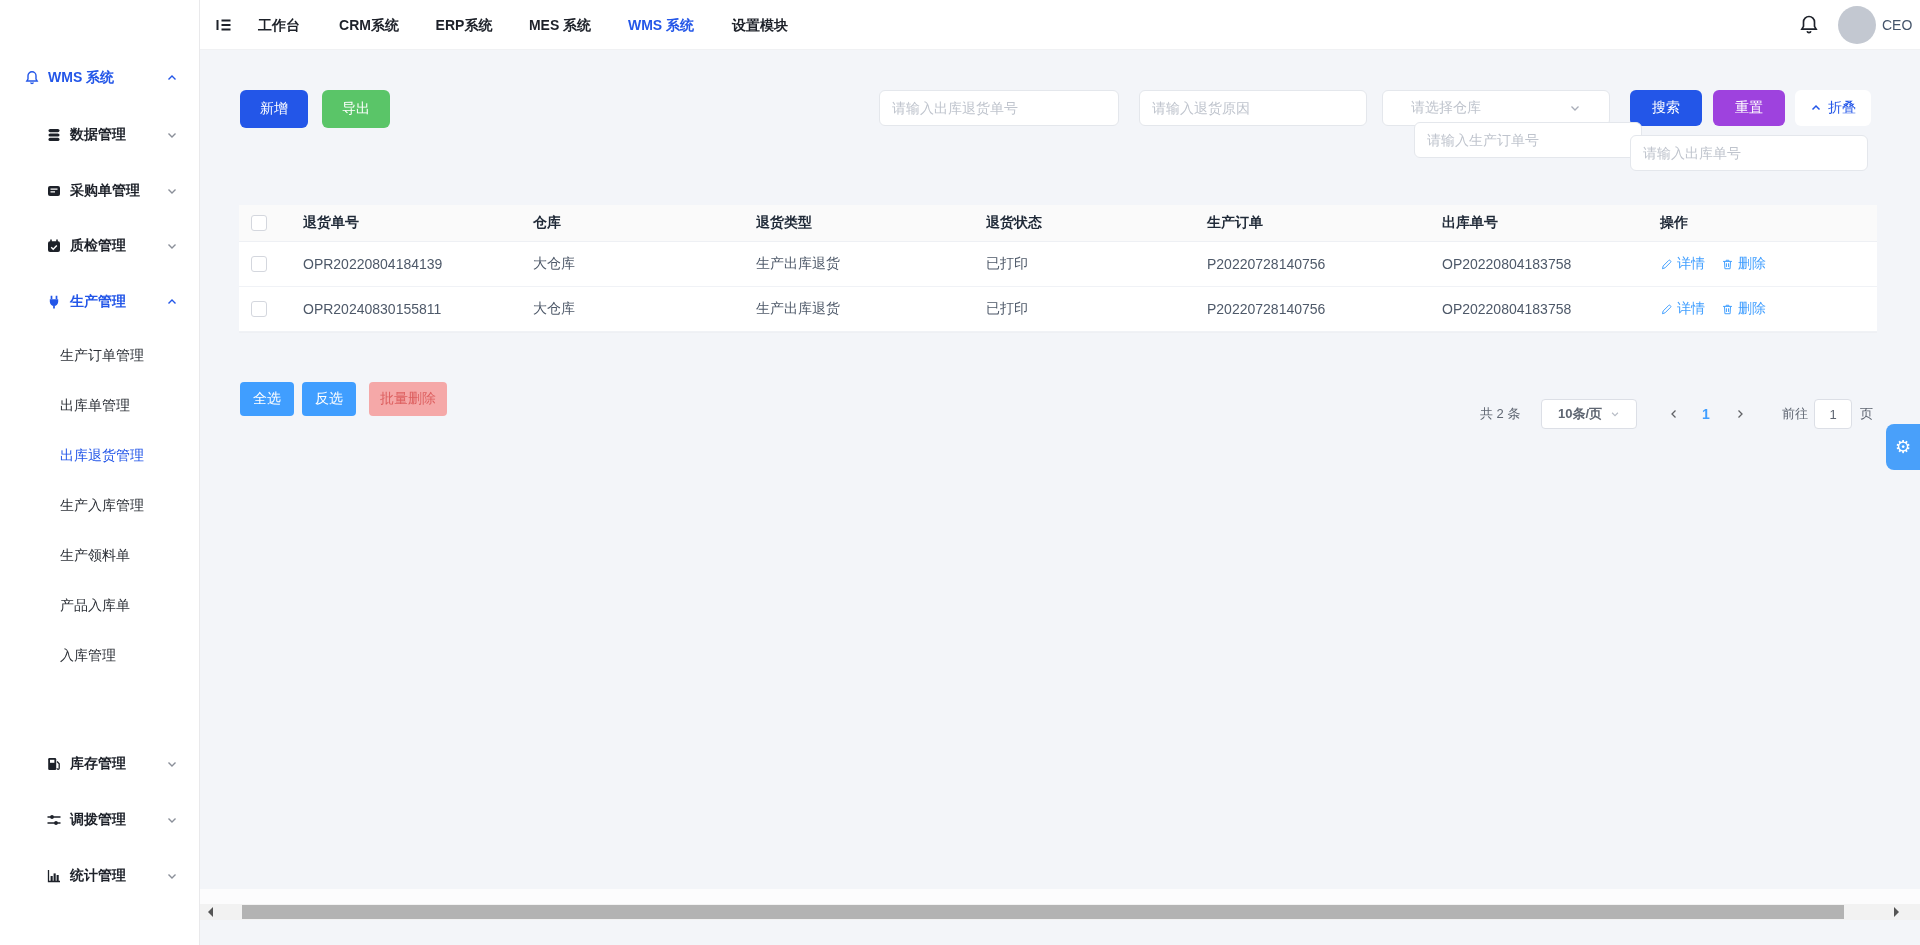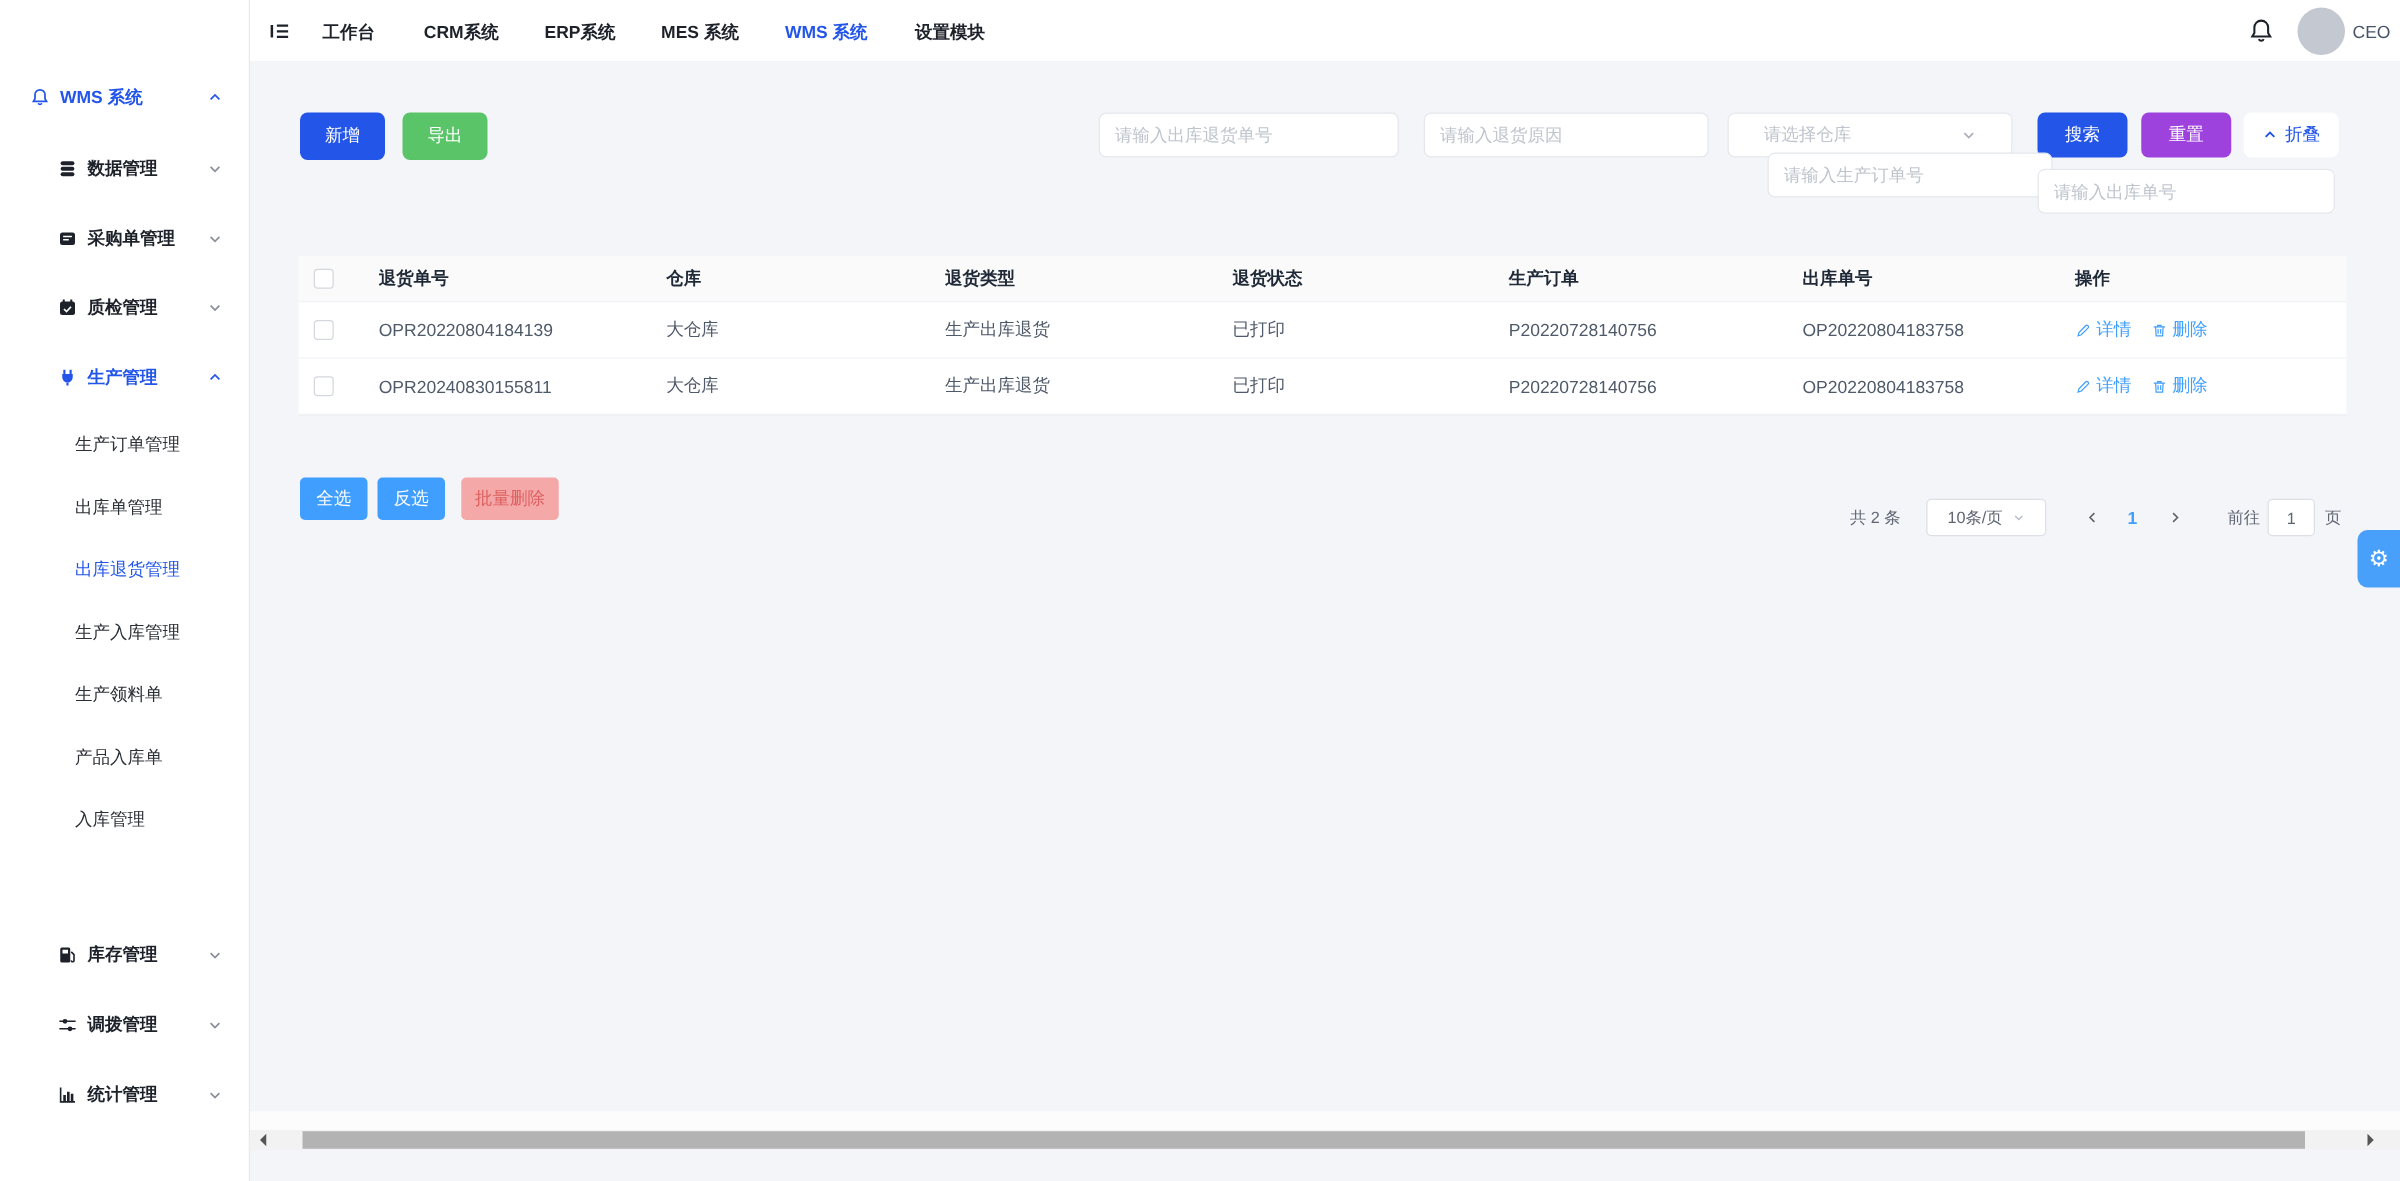--- a/index.html
+++ b/index.html
@@ -46,21 +46,21 @@
   .thead { position:relative; height:37px; background:#fafafa; border-bottom:1px solid #eef0f4; }
   .trow  { position:relative; height:45px; background:#fff; border-bottom:1px solid #f0f2f6; }
   .cell { position:absolute; top:0; height:100%; display:flex; align-items:center; white-space:nowrap; color:#4e5969; }
   .thead .cell { color:#1f2937; font-weight:700; }
   .cbx { position:absolute; left:12px; top:50%; margin-top:-8px; width:16px; height:16px; border:1px solid #d4d7de; border-radius:3px; background:#fff; cursor:pointer; }
   .op-link { display:flex; align-items:center; gap:4px; color:#409eff; cursor:pointer; }
   .op-link + .op-link { margin-left:16px; }
 
   
   .pg-text { position:absolute; top:399px; height:30px; line-height:30px; color:#5f6672; font-size:13px; white-space:nowrap; }
-  .pg-box { position:absolute; top:399px; height:30px; border:1px solid #dcdfe6; border-radius:4px; background:#fff; display:flex; align-items:center; justify-content:center; color:#5f6672; font-size:13px; cursor:pointer; }
+  .pg-box { position:absolute; top:399px; height:30px; border:1px solid #dcdfe6; border-radius:4px; background:#fff; display:flex; align-items:center; justify-content:center; color:#5f6672; font-size:13px; cursor:pointer;font-weight:bold; }
   .pg-arrow { position:absolute; top:399px; width:28px; height:30px; display:flex; align-items:center; justify-content:center; color:#606266; cursor:pointer; }
   .pg-num { position:absolute; top:399px; width:28px; height:30px; line-height:30px; text-align:center; color:#409eff; font-weight:700; cursor:pointer; }
   .goto-in { position:absolute; top:399px; left:1814px; width:38px; height:30px; border:1px solid #dcdfe6; border-radius:4px; text-align:center; font-size:13px; color:#5f6672; outline:none; font-family:inherit; }
 
   
   .gear-fab { position:absolute; left:1886px; top:424px; width:34px; height:46px; background:#49a0fa; border-radius:8px 0 0 8px; color:#fff; display:flex; align-items:center; justify-content:center; font-size:18px; cursor:pointer; }
   .hstrip { position:absolute; left:200px; top:889px; width:1720px; height:15px; background:#fcfcfd; }
   .hscroll { position:absolute; left:200px; top:904px; width:1720px; height:16px; background:#f2f2f2; }
   .hthumb { position:absolute; left:42px; top:1px; width:1602px; height:14px; background:#b3b3b3; cursor:grab; }
   .harrow { position:absolute; top:3px; width:0; height:0; border:5px solid transparent; cursor:pointer; }

